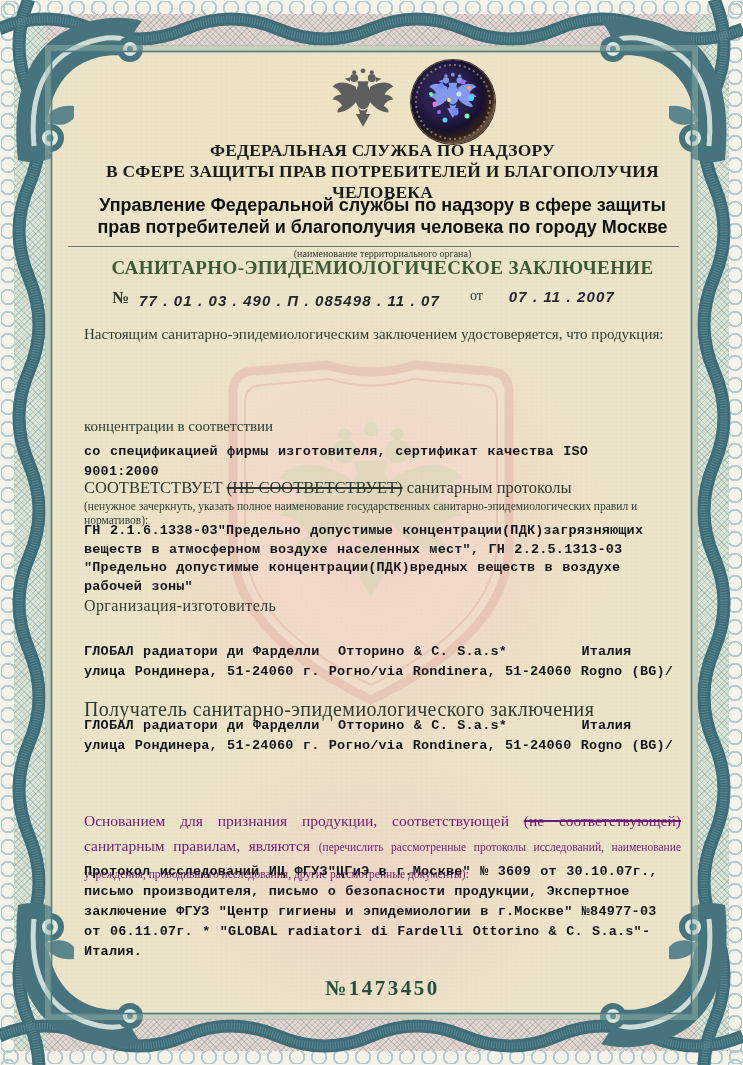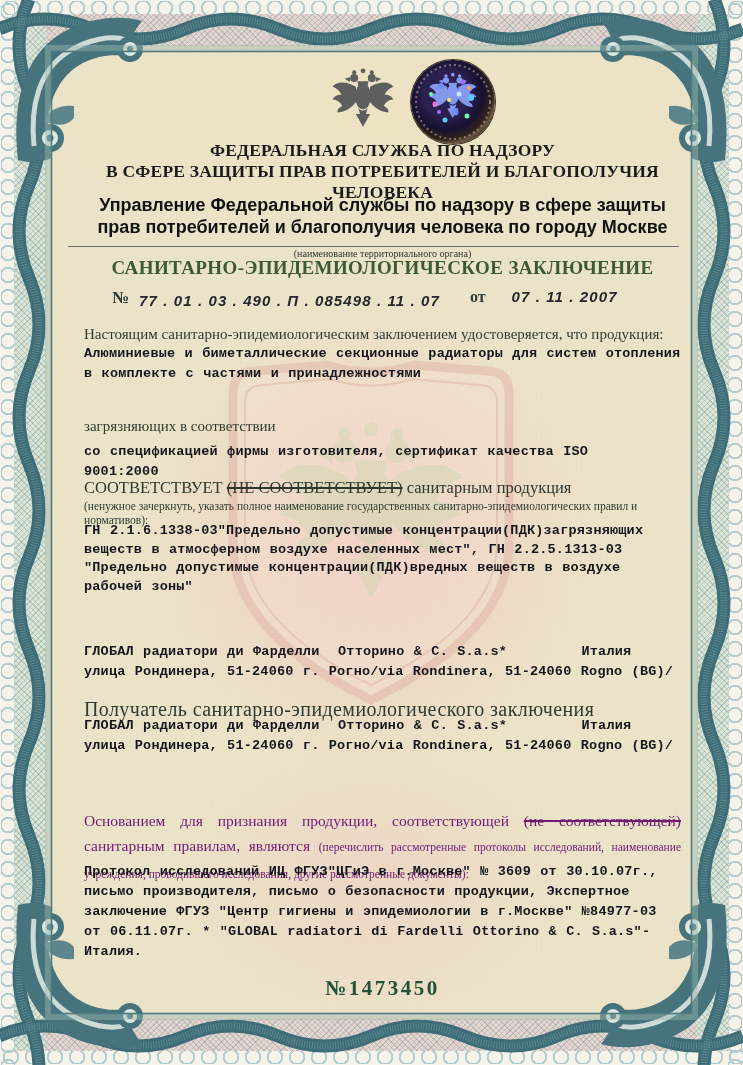--- a/index.html
+++ b/index.html
@@ -56,21 +56,21 @@
   .agency{top:90px;font-weight:bold;font-size:17.5px;line-height:21px;color:#1b1b1b;letter-spacing:.2px;}
   .territorial{top:144px;font-family:"Liberation Sans",sans-serif;font-weight:bold;font-size:18px;
                line-height:22px;color:#121212;}
   .hairline{top:196px;border-top:1px solid #6f6f6f;left:12px;right:8px;}
   .terr-caption{top:198px;font-size:10px;color:#333;}
   .doc-title{top:203px;font-weight:bold;font-size:19px;line-height:30px;color:#3b5a36;letter-spacing:.4px;}
   .number-row{top:238px;left:56px;display:flex;align-items:flex-start;color:#26262e;}
   .no-sign{font-size:17px;font-weight:bold;color:#2f3b33;}
   .no-value{font-family:"Liberation Sans",sans-serif;font-style:italic;font-weight:bold;
             font-size:15px;letter-spacing:1.1px;margin:4px 0 0 10px;}
-  .of-label{font-size:16px;color:#2f3b33;margin:0 26px 0 30px;font-weight:bold;}
+  .of-label{font-size:14px;color:#2f3b33;margin:0 26px 0 30px;}
   .date-value{font-family:"Liberation Sans",sans-serif;font-style:italic;font-weight:bold;
               font-size:15px;letter-spacing:1.1px;margin-top:0;}
   .intro{top:276px;font-size:15px;}
   .product{top:294px;}
   .made-in{top:368px;font-size:15px;}
   .spec{top:392px;}
   .conforms-row{top:428px;font-size:16.5px;color:#2c3830;}
   .strike{text-decoration:line-through;text-decoration-thickness:2px;}
   .strike-note{top:449px;font-size:11.5px;line-height:14px;color:#2f3b33;}
   .regulations{top:472px;line-height:18.5px;}
@@ -203,39 +203,38 @@
 
   <div class="blk number-row">
     <span class="no-sign">№</span>
     <span class="no-value">77 . 01 . 03 . 490 . П . 085498 . 11 . 07</span>
     <span class="of-label">от</span>
     <span class="date-value">07 . 11 . 2007</span>
   </div>
 
   <div class="blk intro serifsm">Настоящим санитарно-эпидемиологическим заключением удостоверяется, что продукция:</div>
 
-  <div class="blk product mono">Алюминиевые и биметаллические секционные радиаторы для систем отопления
-в комплекте с частями и принадлежностями</div>
-
-  <div class="blk made-in serifsm">загрязняющих в соответствии</div>
+
+  <div class="blk made-in serifsm">концентрации в соответствии</div>
 
   <div class="blk spec mono">со спецификацией фирмы изготовителя, сертификат качества ISO
 9001:2000</div>
 
   <div class="blk conforms-row serifsm">
-    <span>СООТВЕТСТВУЕТ </span><span class="strike">(НЕ СООТВЕТСТВУЕТ)</span><span> санитарным продукция</span>
+    <span>СООТВЕТСТВУЕТ </span><span class="strike">(НЕ СООТВЕТСТВУЕТ)</span><span> санитарным протоколы</span>
   </div>
 
   <div class="blk strike-note serifsm">(ненужное зачеркнуть, указать полное наименование государственных санитарно-эпидемиологических правил и нормативов):</div>
 
   <div class="blk regulations mono">ГН 2.1.6.1338-03"Предельно допустимые концентрации(ПДК)загрязняющих
 веществ в атмосферном воздухе населенных мест", ГН 2.2.5.1313-03
 "Предельно допустимые концентрации(ПДК)вредных веществ в воздухе
 рабочей зоны"</div>
 
+  <div class="blk man-label serifsm">Организация-изготовитель</div>
   <div class="blk manufacturer mono">ГЛОБАЛ радиатори ди Фарделли  Отторино &amp; C. S.a.s*        Италия
 улица Рондинера, 51-24060 г. Рогно/via Rondinera, 51-24060 Rogno (BG)/</div>
 
   <div class="blk rec-label serifsm">Получатель санитарно-эпидемиологического заключения</div>
   <div class="blk recipient mono">ГЛОБАЛ радиатори ди Фарделли  Отторино &amp; C. S.a.s*        Италия
 улица Рондинера, 51-24060 г. Рогно/via Rondinera, 51-24060 Rogno (BG)/</div>
 
   <div class="blk basis">
     <span>Основанием для признания продукции, соответствующей </span><span class="strike">(не соответствующей)</span><span> санитарным правилам, являются </span><span class="small">(перечислить рассмотренные протоколы исследований, наименование учреждения, проводившего исследования, другие рассмотренные документы):</span>
   </div>

